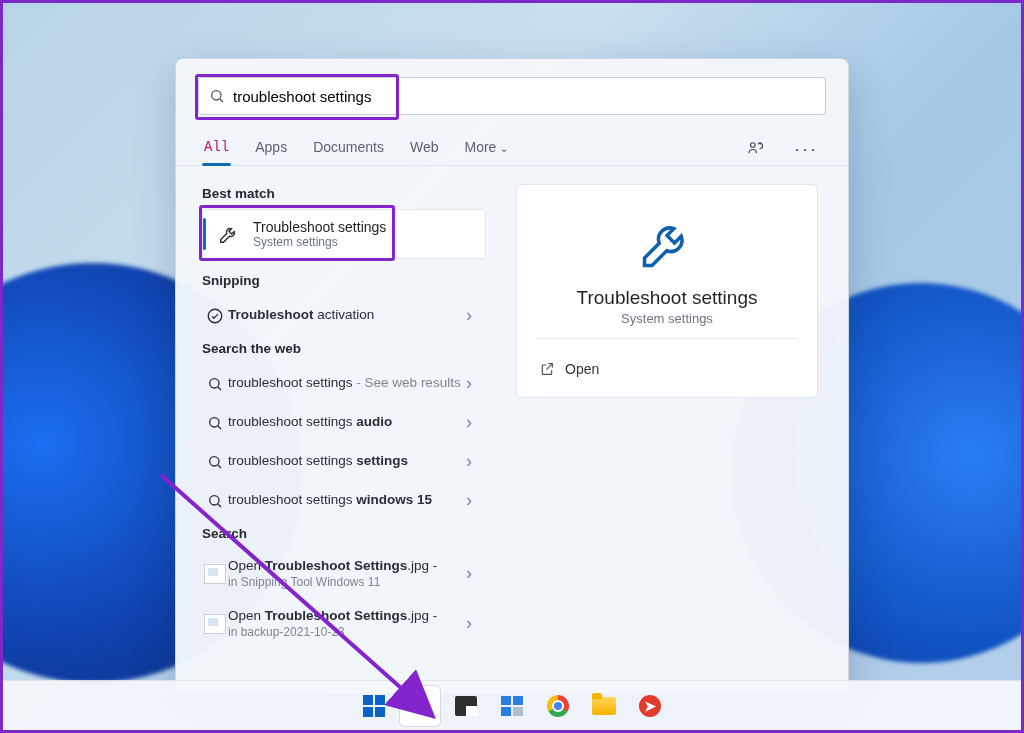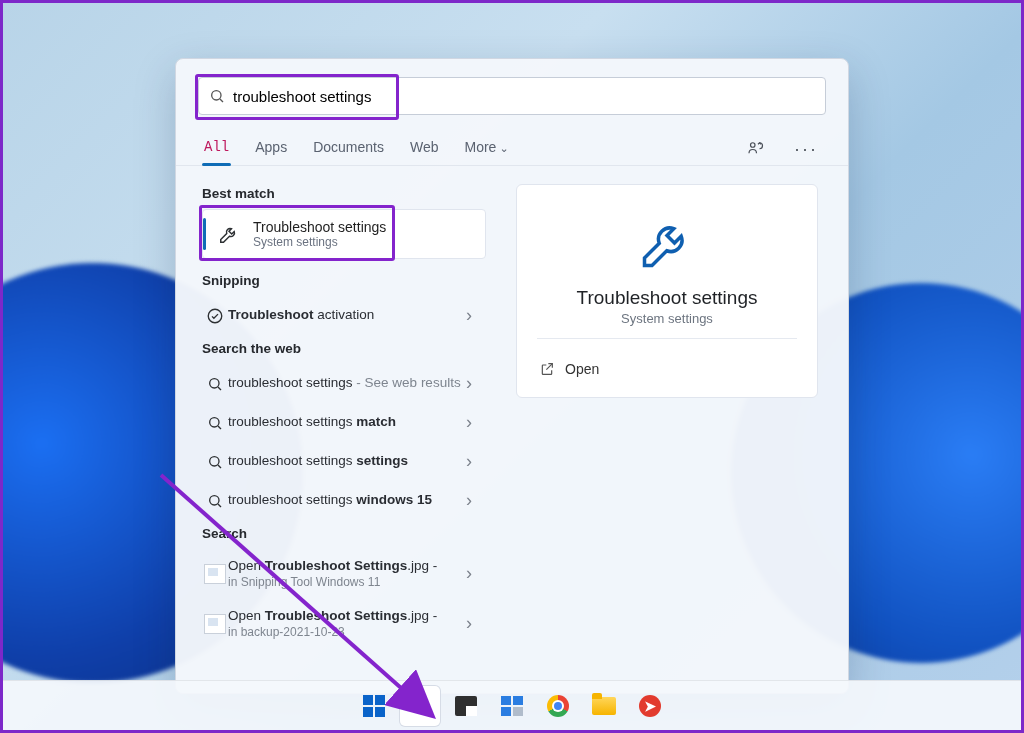--- a/index.html
+++ b/index.html
@@ -175,21 +175,21 @@
         <div class="tx"><span>troubleshoot settings</span><span class="g"> - See web results</span></div>
         <div class="chev">›</div>
       </div>
       <div class="row">
         <div class="ic">
             <svg width="16" height="16" viewBox="0 0 24 24" fill="none" stroke="#2d3033" stroke-width="2">
               <circle cx="11" cy="11" r="7"></circle>
               <line x1="21" y1="21" x2="16.5" y2="16.5"></line>
             </svg>
           </div>
-        <div class="tx"><span>troubleshoot settings </span><b>match</b></div>
+        <div class="tx"><span>troubleshoot settings </span><b>audio</b></div>
         <div class="chev">›</div>
       </div>
       <div class="row">
         <div class="ic">
             <svg width="16" height="16" viewBox="0 0 24 24" fill="none" stroke="#2d3033" stroke-width="2">
               <circle cx="11" cy="11" r="7"></circle>
               <line x1="21" y1="21" x2="16.5" y2="16.5"></line>
             </svg>
           </div>
         <div class="tx"><span>troubleshoot settings </span><b>settings</b></div>

